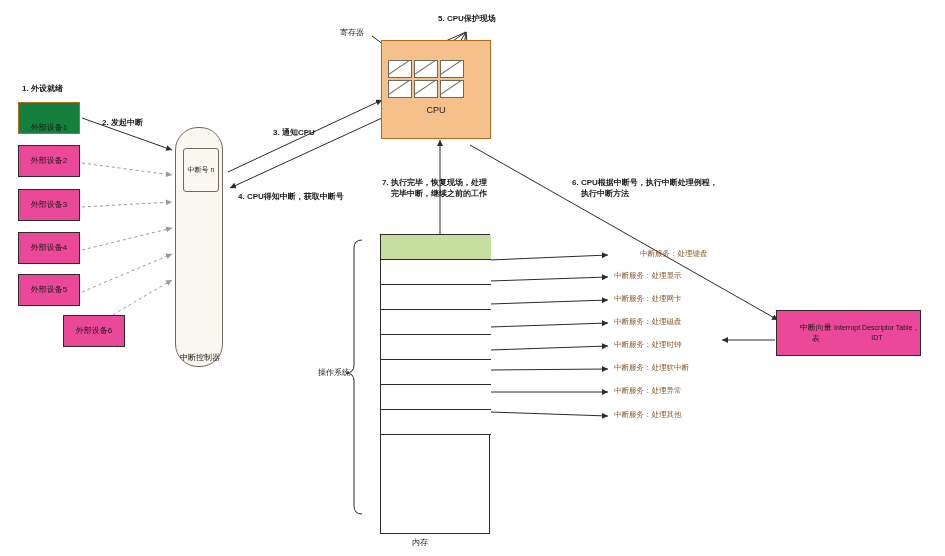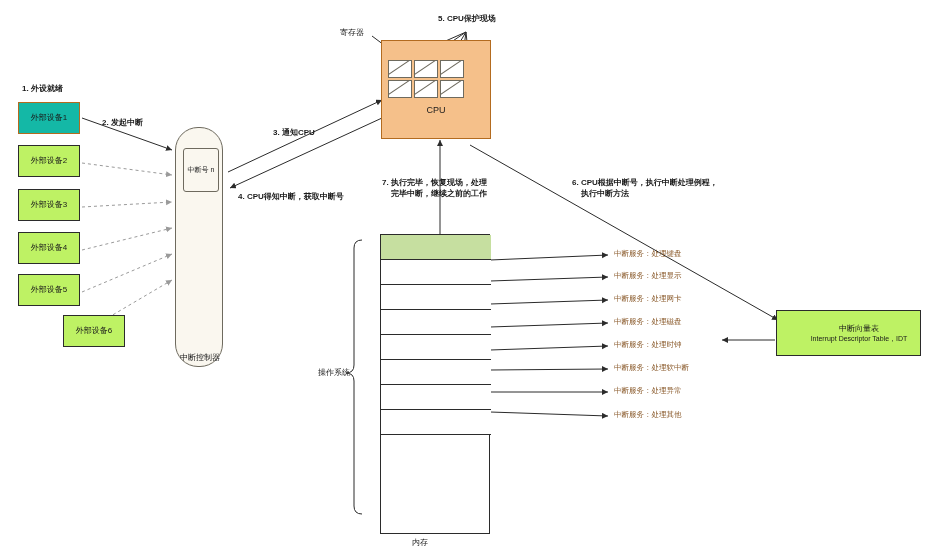--- a/index.html
+++ b/index.html
@@ -12,37 +12,38 @@
     width: 945px;
     height: 556px;
     background: #ffffff;
     font-family: "Liberation Sans", sans-serif;
     overflow: hidden;
   }
   .box {
     position: absolute;
     box-sizing: border-box;
     border: 1px solid #2b2b2b;
-    background: #bef264;
+    background: #ec4899;
     display: flex;
     align-items: center;
     justify-content: center;
     text-align: center;
     color: #1a1a1a;
     font-size: 8px;
     line-height: 1.25;
   }
   .dev {
     width: 62px;
     height: 32px;
     font-size: 8px;
   }
   .dev.active {
-    background: #14b8a6;
+    background: #15803d;
     border-color: #b36b1f;
+    align-items: flex-end;
   }
   .ctrl {
     width: 48px;
     height: 240px;
     background: #faf7ef;
     border: 1px solid #6e6a5e;
     flex-direction: column;
     justify-content: center;
     font-size: 8px;
   }
@@ -106,21 +107,21 @@
     box-sizing: border-box;
     border-bottom: 1px solid #2b2b2b;
     background: #ffffff;
   }
   .mem-row.hl {
     background: #c6dfa0;
   }
   .idt {
     width: 145px;
     height: 46px;
-    flex-direction: column;
+    flex-direction: row;
     font-size: 8px;
     line-height: 1.4;
     padding-left: 21px;
   }
   .idt .t1 { font-size: 8px; }
   .idt .t2 { font-size: 7px; }
   .label {
     position: absolute;
     font-size: 8px;
     color: #1a1a1a;
@@ -241,21 +242,21 @@
   <div class="mem-row" style="left:381px; top:285px;"></div>
   <div class="mem-row" style="left:381px; top:310px;"></div>
   <div class="mem-row" style="left:381px; top:335px;"></div>
   <div class="mem-row" style="left:381px; top:360px;"></div>
   <div class="mem-row" style="left:381px; top:385px;"></div>
   <div class="mem-row" style="left:381px; top:410px;"></div>
 
   <div class="label" style="left:412px; top:538px;">内存</div>
   <div class="label" style="left:318px; top:368px;">操作系统</div>
 
-  <div class="svc" style="left:614px; top:249px;">中断服务：处理键盘</div>
+  <div class="svc" style="left:640px; top:249px;">中断服务：处理键盘</div>
   <div class="svc" style="left:614px; top:271px;">中断服务：处理显示</div>
   <div class="svc" style="left:614px; top:294px;">中断服务：处理网卡</div>
   <div class="svc" style="left:614px; top:317px;">中断服务：处理磁盘</div>
   <div class="svc" style="left:614px; top:340px;">中断服务：处理时钟</div>
   <div class="svc" style="left:614px; top:363px;">中断服务：处理软中断</div>
   <div class="svc" style="left:614px; top:386px;">中断服务：处理异常</div>
   <div class="svc" style="left:614px; top:410px;">中断服务：处理其他</div>
 
   <div class="box idt" style="left:776px; top:310px;">
     <span class="t1">中断向量表</span>

